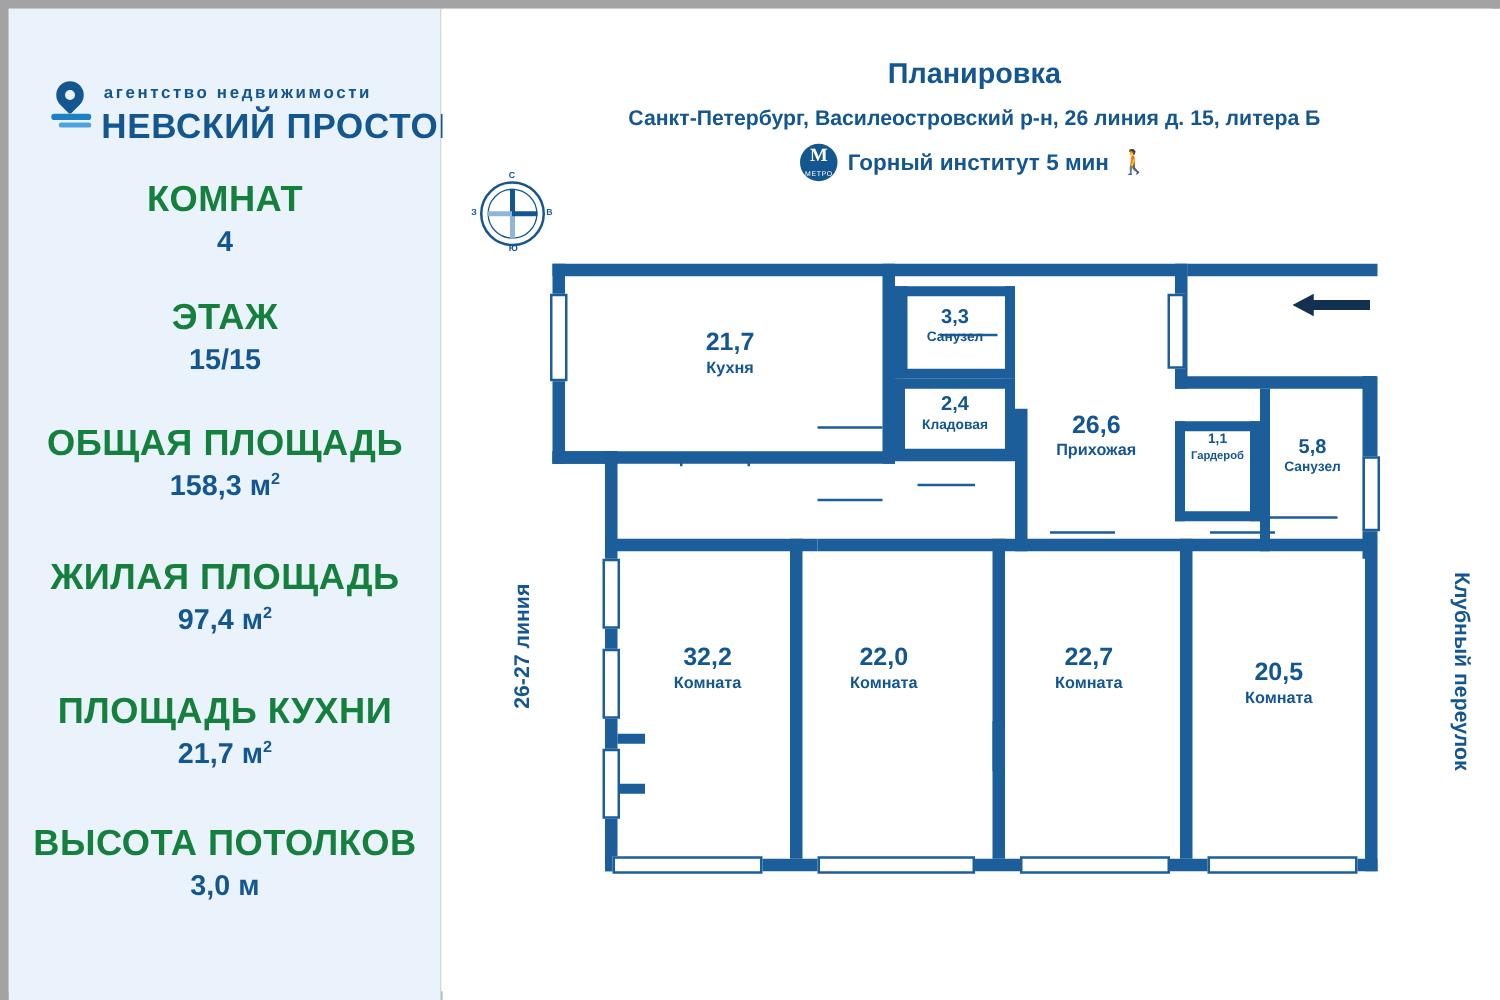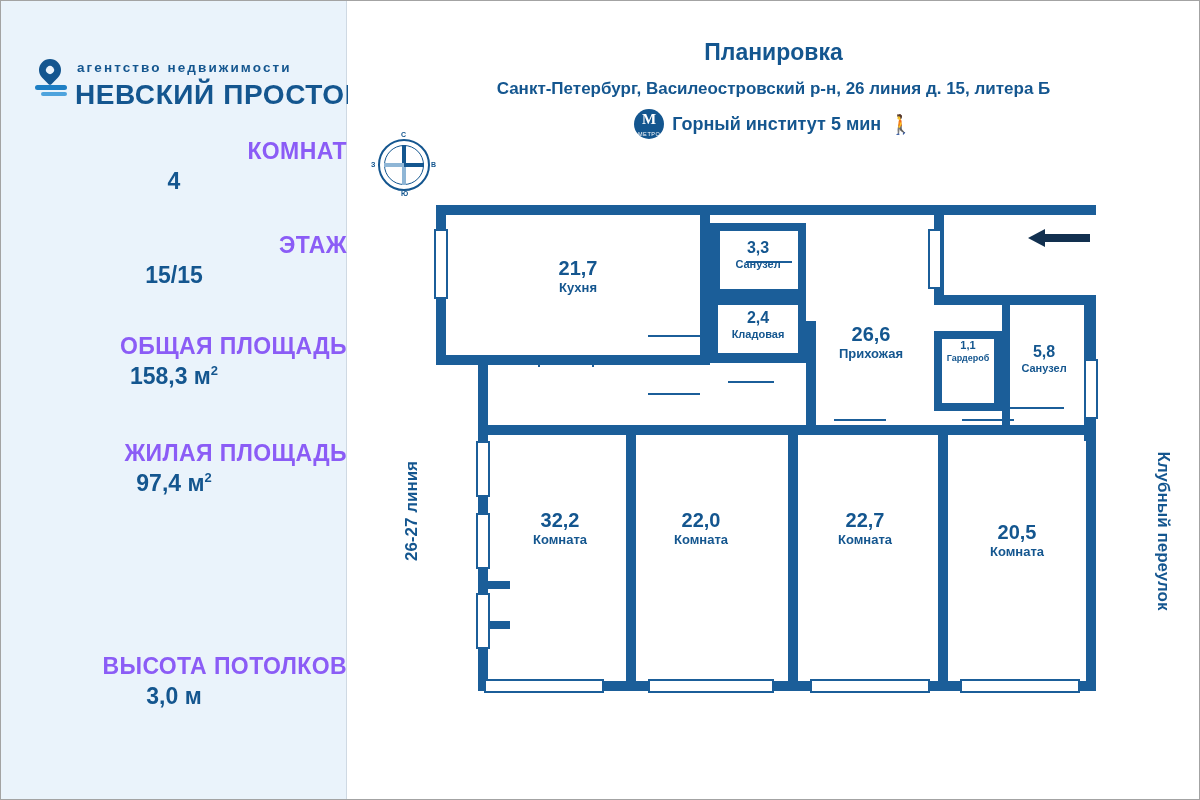--- a/index.html
+++ b/index.html
@@ -12,21 +12,21 @@
     background: #ffffff;
     font-family: "Liberation Sans", sans-serif;
     color: #134a7c;
     overflow: hidden;
   }
   #page {
     position: relative;
     width: 1200px;
     height: 800px;
     box-sizing: border-box;
-    border: 1px solid #a3a3a3;
+    border: 7px solid #a3a3a3;
   }
 
   
   #sidebar {
     position: absolute;
     left: 0; top: 0;
     width: 346px;
     height: 798px;
     background: #eaf3fb;
     border-right: 1px solid #cfd9e3;
@@ -91,26 +91,25 @@
     font-weight: bold;
     white-space: nowrap;
   }
 
   .stat {
     position: absolute;
     width: 346px;
     text-align: center;
   }
   .stat .stat-label {
-    font-size: 23px;
+    font-size: 29px;
     font-weight: bold;
     letter-spacing: 0.4px;
-    color: #8b5cf6;
+    color: #15803d;
     line-height: 1.05;
-    text-align: right;
   }
   .stat .stat-value {
     font-size: 23px;
     font-weight: bold;
     color: #14568f;
     margin-top: 6px;
     line-height: 1.05;
   }
   .stat .stat-value sup {
     font-size: 13px;
@@ -337,20 +336,24 @@
     <div class="stat" style="top:333px">
       <div class="stat-label">ОБЩАЯ ПЛОЩАДЬ</div>
       <div class="stat-value"><span>158,3 м</span><sup>2</sup></div>
     </div>
 
     <div class="stat" style="top:440px">
       <div class="stat-label">ЖИЛАЯ ПЛОЩАДЬ</div>
       <div class="stat-value"><span>97,4 м</span><sup>2</sup></div>
     </div>
 
+    <div class="stat" style="top:547px">
+      <div class="stat-label">ПЛОЩАДЬ КУХНИ</div>
+      <div class="stat-value"><span>21,7 м</span><sup>2</sup></div>
+    </div>
 
     <div class="stat" style="top:653px">
       <div class="stat-label">ВЫСОТА ПОТОЛКОВ</div>
       <div class="stat-value"><span>3,0 м</span></div>
     </div>
 
   </div>
 
   <div id="main">
 

